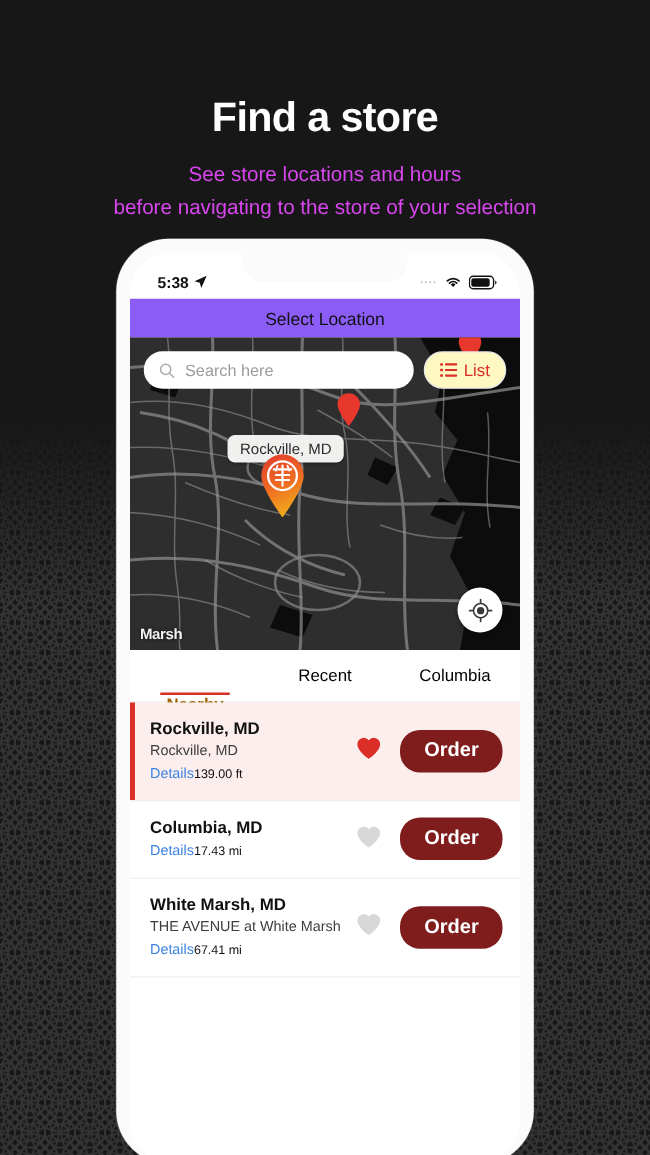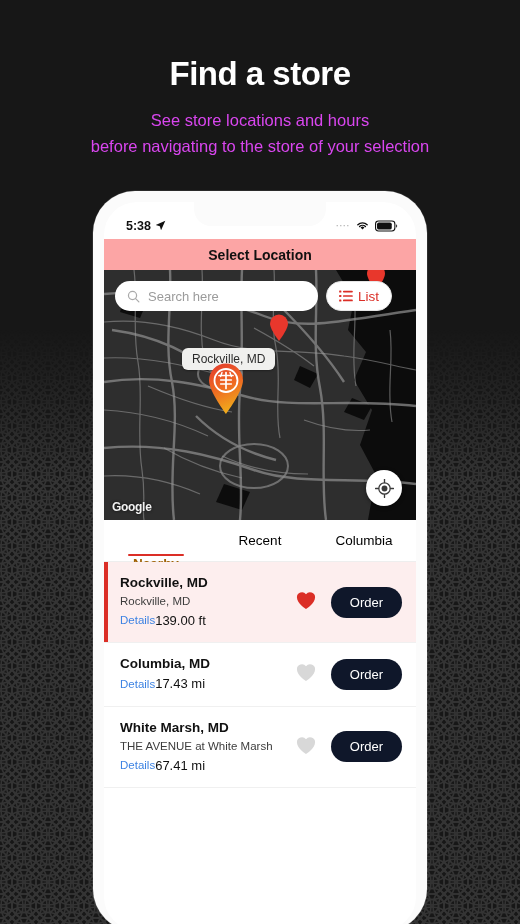--- a/index.html
+++ b/index.html
@@ -16,21 +16,21 @@
     position:absolute; left:0; top:330px; width:520px; height:594px;
     opacity:1;
     -webkit-mask-image:linear-gradient(to bottom, rgba(0,0,0,0) 0px, rgba(0,0,0,1) 150px);
     mask-image:linear-gradient(to bottom, rgba(0,0,0,0) 0px, rgba(0,0,0,1) 150px);
   }
 
   
   .promo-header{ position:absolute; left:0; top:0; width:520px; text-align:center; }
   .promo-title{
     font-size:33px; font-weight:bold; color:#ffffff;
-    letter-spacing:-0.5px; margin-top:56px; line-height:1.1;
+    letter-spacing:-0.5px; margin-top:76px; line-height:1.1;
   }
   .promo-sub{
     font-size:16.5px; color:#d946ef; line-height:1.55; margin-top:16px; font-weight:400;
   }
 
   
   .phone{
     position:absolute; left:93px; top:191px; width:334px; height:740px;
     background:#fbfbfb;
     border-radius:42px 42px 42px 42px;
@@ -53,39 +53,39 @@
     justify-content:space-between; padding:10px 18px 0 22px; color:#111;
     font-size:12.5px; font-weight:bold;
   }
   .status-left{ display:flex; align-items:center; gap:4px;text-align:right; }
   .status-right{ display:flex; align-items:center; gap:5px; }
   .dots{ letter-spacing:0.5px; color:#b9b9b9; font-size:9px; }
 
   
   .navbar{
     height:31px; display:flex; align-items:center; justify-content:center;
-    font-size:14px; font-weight:bold; color:#111; background:#fca5a5;
+    font-size:14px; font-weight:normal; color:#111; background:#8b5cf6;
   }
 
   
   .map{
     position:relative; height:250px; background:#2b2b2b; overflow:hidden;
   }
   .map-canvas{ position:absolute; inset:0; }
   .search-row{
-    position:absolute; left:11px; top:11px; right:24px; height:30px;
+    position:absolute; left:11px; top:11px; right:11px; height:30px;
     display:flex; align-items:center; gap:8px; z-index:4;
   }
   .search-box{
     flex:1; height:30px; background:#ffffff; border-radius:15px;
     display:flex; align-items:center; padding:0 12px; gap:8px;
   }
   .search-ph{ font-size:13px; color:#9b9b9b; }
   .list-pill{
-    height:30px; min-width:66px; background:#ffffff; border-radius:15px;
+    height:30px; min-width:66px; background:#fef9c3; border-radius:15px;
     display:flex; align-items:center; justify-content:center; gap:5px;
     padding:0 11px; border:1px solid #e6e6e6;
   }
   .list-pill span{ font-size:13.5px; color:#db2e26; font-weight:500; }
 
   .map-label{
     position:absolute; left:78px; top:78px; background:#f0f0ee;
     border-radius:6px; padding:4px 10px; font-size:12px; color:#2b2b2b;
     z-index:3; white-space:nowrap; box-shadow:0 1px 2px rgba(0,0,0,.3);
   }
@@ -122,24 +122,24 @@
   }
   .store-row.sel{ background:#fdeeee; }
   .store-row.sel .selbar{
     position:absolute; left:0; top:0; bottom:0; width:3.5px; background:#db2e26;
   }
   .store-info{ flex:1; min-width:0; }
   .store-name{ font-size:13.5px; font-weight:bold; color:#111; line-height:1.5; }
   .store-addr{ font-size:11.5px; color:#3d3d3d; line-height:1.55; }
   .store-meta{ display:flex; align-items:center; line-height:1.55; }
   .store-details{ font-size:11.5px; color:#3d83e3; }
-  .store-dist{ font-size:13px; color:#111; }
+  .store-dist{ font-size:10px; color:#111; }
   .heart{ margin-right:14px; flex:0 0 auto; }
   .order-btn{
-    background:#0f172a; color:#ffffff; font-size:13px; font-weight:normal;
+    background:#7f1d1d; color:#ffffff; font-size:16px; font-weight:bold;
     border:none; border-radius:16px; padding:8px 19px; cursor:pointer;
   }
 </style>
 </head>
 <body>
 
 <svg id="wave-pattern" viewBox="0 0 520 594" preserveAspectRatio="none">
   <defs>
     <pattern id="seig" x="0" y="0" width="48" height="24" patternUnits="userSpaceOnUse">
       <g fill="none" stroke="#343434" stroke-width="1.6">
@@ -296,21 +296,21 @@
         <g>
           <circle cx="20" cy="18.5" r="11.5" fill="none" stroke="#ffffff" stroke-width="1.8"></circle>
           <path d="M13 13.5h14" stroke="#ffffff" stroke-width="1.7" stroke-linecap="round"></path>
           <path d="M20 10.5v16" stroke="#ffffff" stroke-width="1.7" stroke-linecap="round"></path>
           <path d="M14.6 18h10.8" stroke="#ffffff" stroke-width="1.5" stroke-linecap="round"></path>
           <path d="M14.6 22h10.8" stroke="#ffffff" stroke-width="1.5" stroke-linecap="round"></path>
           <path d="M16 10.5l-1.4 4M24 10.5l1.4 4" stroke="#ffffff" stroke-width="1.4" stroke-linecap="round"></path>
         </g>
       </svg>
 
-      <div class="gmwm">Google</div>
+      <div class="gmwm">Marsh</div>
 
       <div class="mylocbtn">
         <svg width="19" height="19" viewBox="0 0 20 20">
           <circle cx="10" cy="10" r="3.1" fill="#3a3a3a"></circle>
           <circle cx="10" cy="10" r="6" fill="none" stroke="#3a3a3a" stroke-width="1.3"></circle>
           <g stroke="#3a3a3a" stroke-width="1.4" stroke-linecap="round">
             <path d="M10 0.6v3.2"></path>
               <path d="M10 16.2v3.2"></path>
             <path d="M0.6 10h3.2"></path>
               <path d="M16.2 10h3.2"></path>

